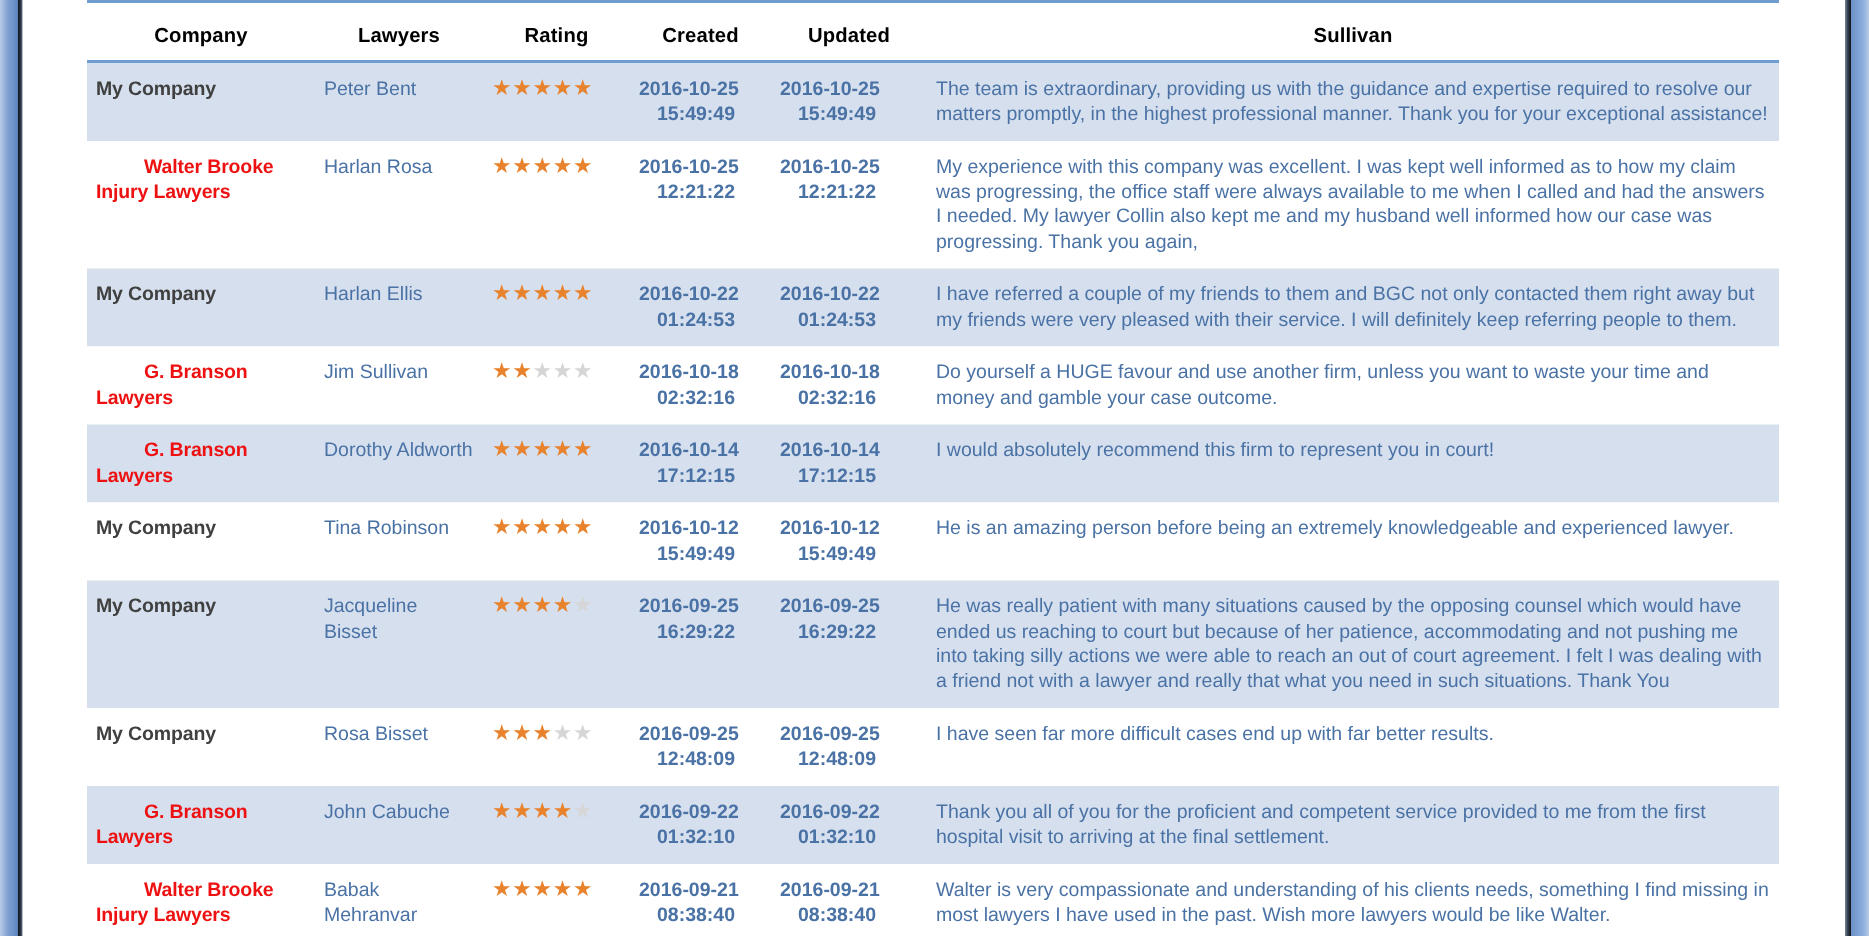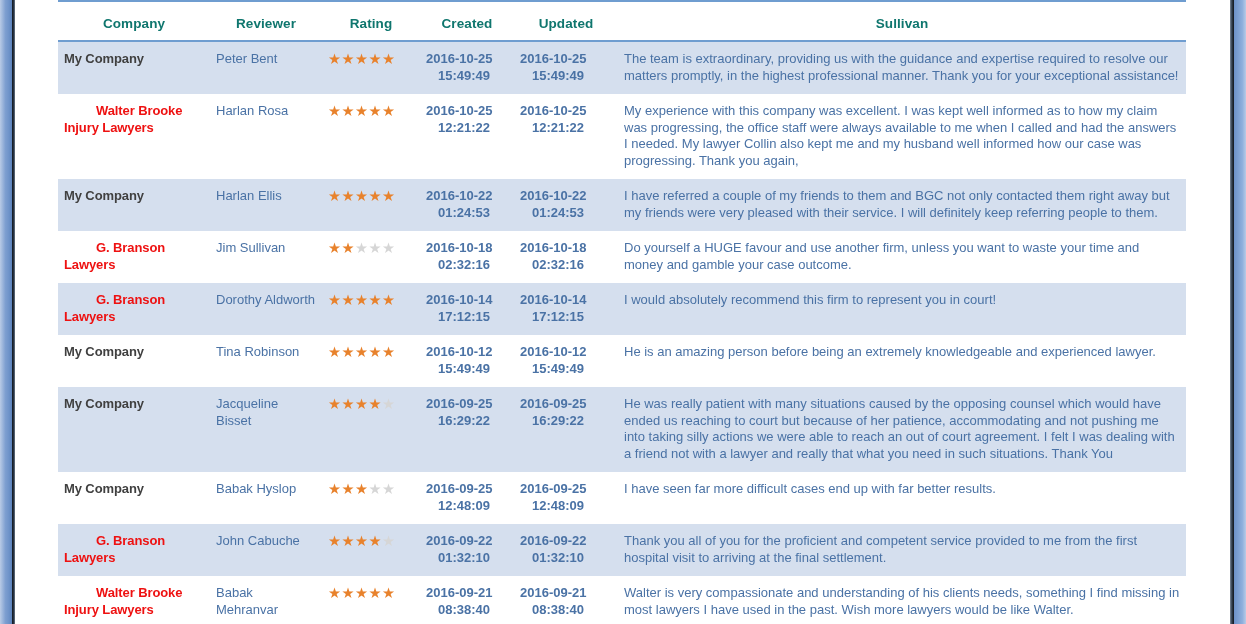--- a/index.html
+++ b/index.html
@@ -30,21 +30,21 @@
   }
 
   
   .table-wrap{
     position:absolute;left:58px;top:0px;width:1128px;
   }
   table.reviews{
     width:1128px;border-collapse:collapse;table-layout:fixed;
   }
   table.reviews thead th{
-    font-size:13.5px;font-weight:bold;color:#0f766e;
+    font-size:13.5px;font-weight:bold;color:#000000;
     padding:14px 0 9px 0;
     border-top:2px solid #6f9dd0;
     border-bottom:2px solid #6f9dd0;
     text-align:center;vertical-align:middle;
     letter-spacing:0.1px;
   }
   col.c-company{width:152px;}
   col.c-reviewer{width:112px;}
   col.c-rating{width:98px;}
   col.c-created{width:94px;}
@@ -95,21 +95,21 @@
         <col class="c-company">
           <col class="c-reviewer">
           <col class="c-rating">
         <col class="c-created">
           <col class="c-updated">
           <col class="c-comment">
       </colgroup>
       <thead>
         <tr>
           <th>Company</th>
-          <th>Reviewer</th>
+          <th>Lawyers</th>
           <th>Rating</th>
           <th>Created</th>
           <th>Updated</th>
           <th>Sullivan</th>
         </tr>
       </thead>
       <tbody id="tbody">
           <tr class="odd">
             <td class="company"><span class="co-own">My Company</span></td>
             <td class="reviewer">Peter Bent</td>
@@ -161,21 +161,21 @@
           <tr class="odd">
             <td class="company"><span class="co-own">My Company</span></td>
             <td class="reviewer">Jacqueline Bisset</td>
             <td class="rating"><span class="stars"><span class="st-on">★</span><span class="st-on">★</span><span class="st-on">★</span><span class="st-on">★</span><span class="st-off">★</span></span></td>
             <td class="created"><span>2016-09-25</span><span class="date-l2">16:29:22</span></td>
             <td class="updated"><span>2016-09-25</span><span class="date-l2">16:29:22</span></td>
             <td class="comment">He was really patient with many situations caused by the opposing counsel which would have ended us reaching to court but because of her patience, accommodating and not pushing me into taking silly actions we were able to reach an out of court agreement. I felt I was dealing with a friend not with a lawyer and really that what you need in such situations. Thank You</td>
           </tr>
           <tr class="even">
             <td class="company"><span class="co-own">My Company</span></td>
-            <td class="reviewer">Babak Hyslop</td>
+            <td class="reviewer">Rosa Bisset</td>
             <td class="rating"><span class="stars"><span class="st-on">★</span><span class="st-on">★</span><span class="st-on">★</span><span class="st-off">★</span><span class="st-off">★</span></span></td>
             <td class="created"><span>2016-09-25</span><span class="date-l2">12:48:09</span></td>
             <td class="updated"><span>2016-09-25</span><span class="date-l2">12:48:09</span></td>
             <td class="comment">I have seen far more difficult cases end up with far better results.</td>
           </tr>
           <tr class="odd">
             <td class="company"><span class="co-other">G. Branson Lawyers</span></td>
             <td class="reviewer">John Cabuche</td>
             <td class="rating"><span class="stars"><span class="st-on">★</span><span class="st-on">★</span><span class="st-on">★</span><span class="st-on">★</span><span class="st-off">★</span></span></td>
             <td class="created"><span>2016-09-22</span><span class="date-l2">01:32:10</span></td>

